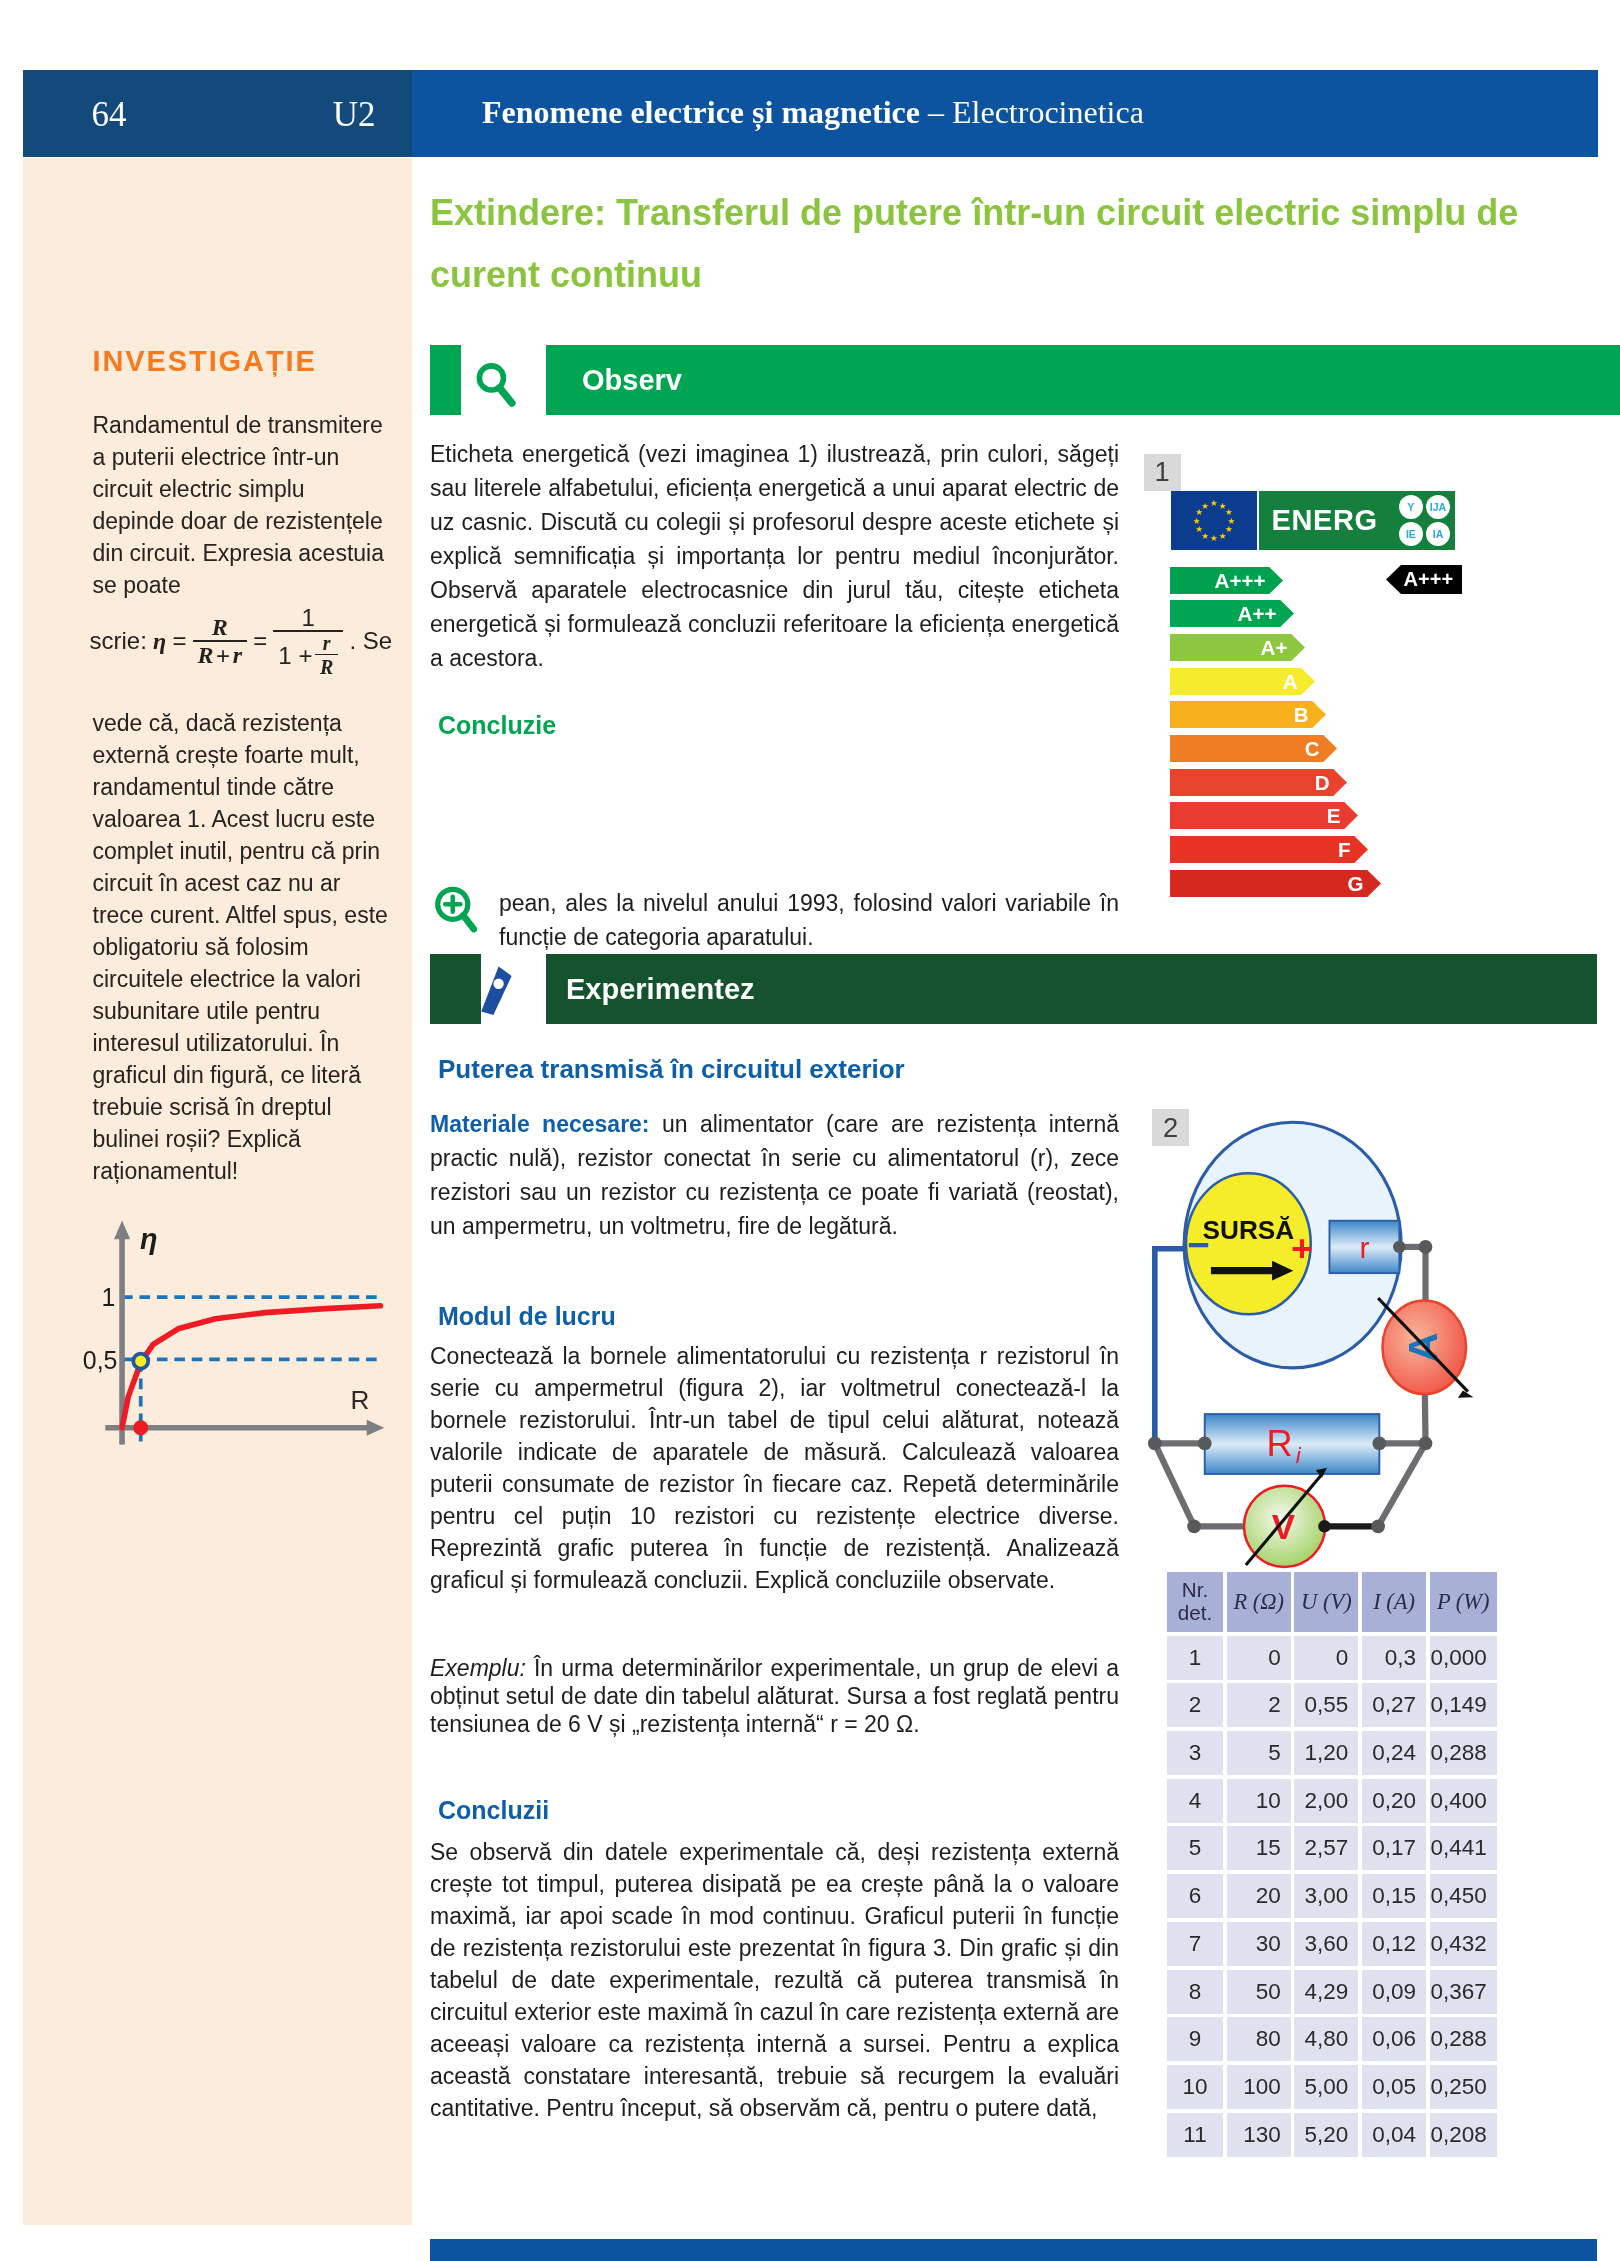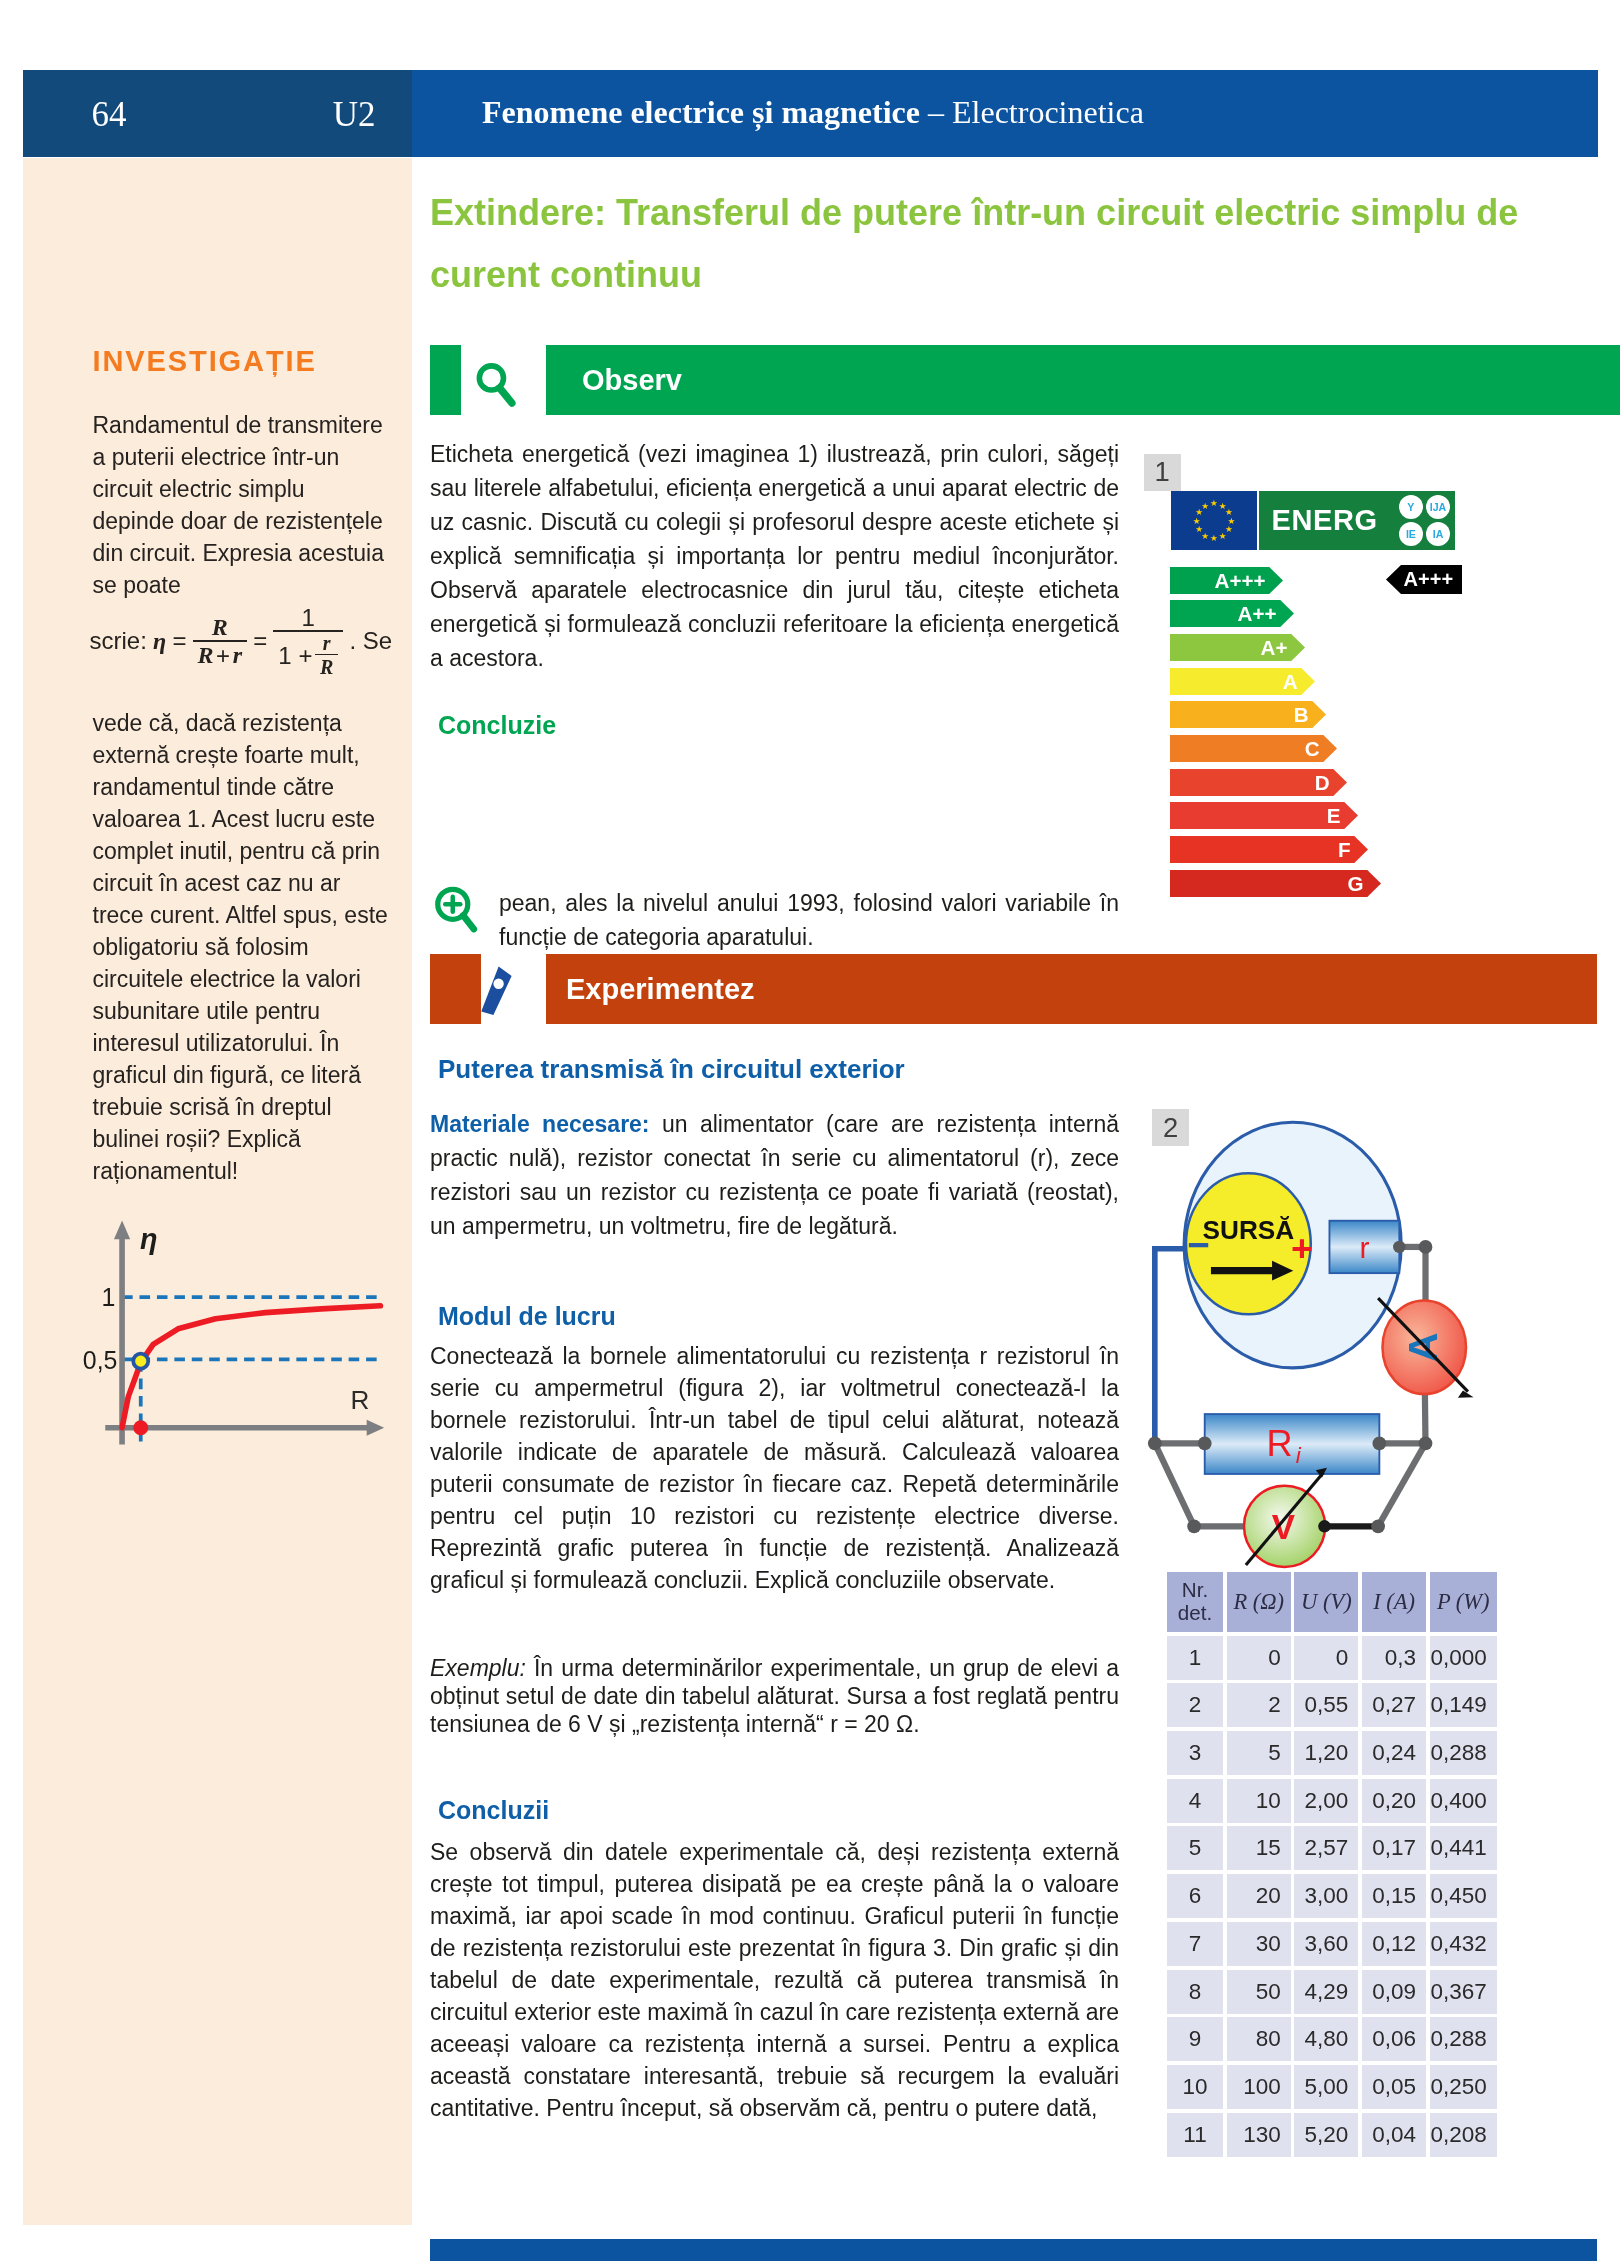--- a/index.html
+++ b/index.html
@@ -32,21 +32,21 @@
   .frac .den{border-top:2.5px solid #262220;padding:1.2px 5px 0 5px;display:flex;align-items:center;gap:2.5px;}
   .frac .frac{font-size:20px;}
   .frac .frac .den{border-top-width:1.9px;}
 
   
   .main-title{left:430px;top:182px;width:1123px;font-size:36px;line-height:62px;
               font-weight:bold;color:#8bc53f;}
   .banner-bar{width:31px;height:70px;}
   .banner{height:70px;display:flex;align-items:center;padding-left:36px;
           font-size:29px;font-weight:bold;color:#fff;box-sizing:border-box;}
-  .green{background:#00a551;} .blue{background:#c2410c;padding-left:20px;}
+  .green{background:#00a551;} .blue{background:#14532d;padding-left:20px;}
   .body-par{width:689px;font-size:23px;line-height:34px;text-align:justify;color:#1d1d1b;}
   .sub-head{font-size:25px;font-weight:bold;margin-left:8px;}
   .g-head{color:#00a551;} .b-head{color:#0e5fa8;}
   .inline-lbl{color:#0e5fa8;font-weight:bold;}
   .italic-lbl{font-style:italic;}
 
   
   .badge{width:37px;height:37px;background:#d9d9da;color:#404041;font-size:27.4px;
          display:flex;align-items:center;justify-content:center;}
   .fig1{left:1141px;top:452px;width:340px;height:452px;}

